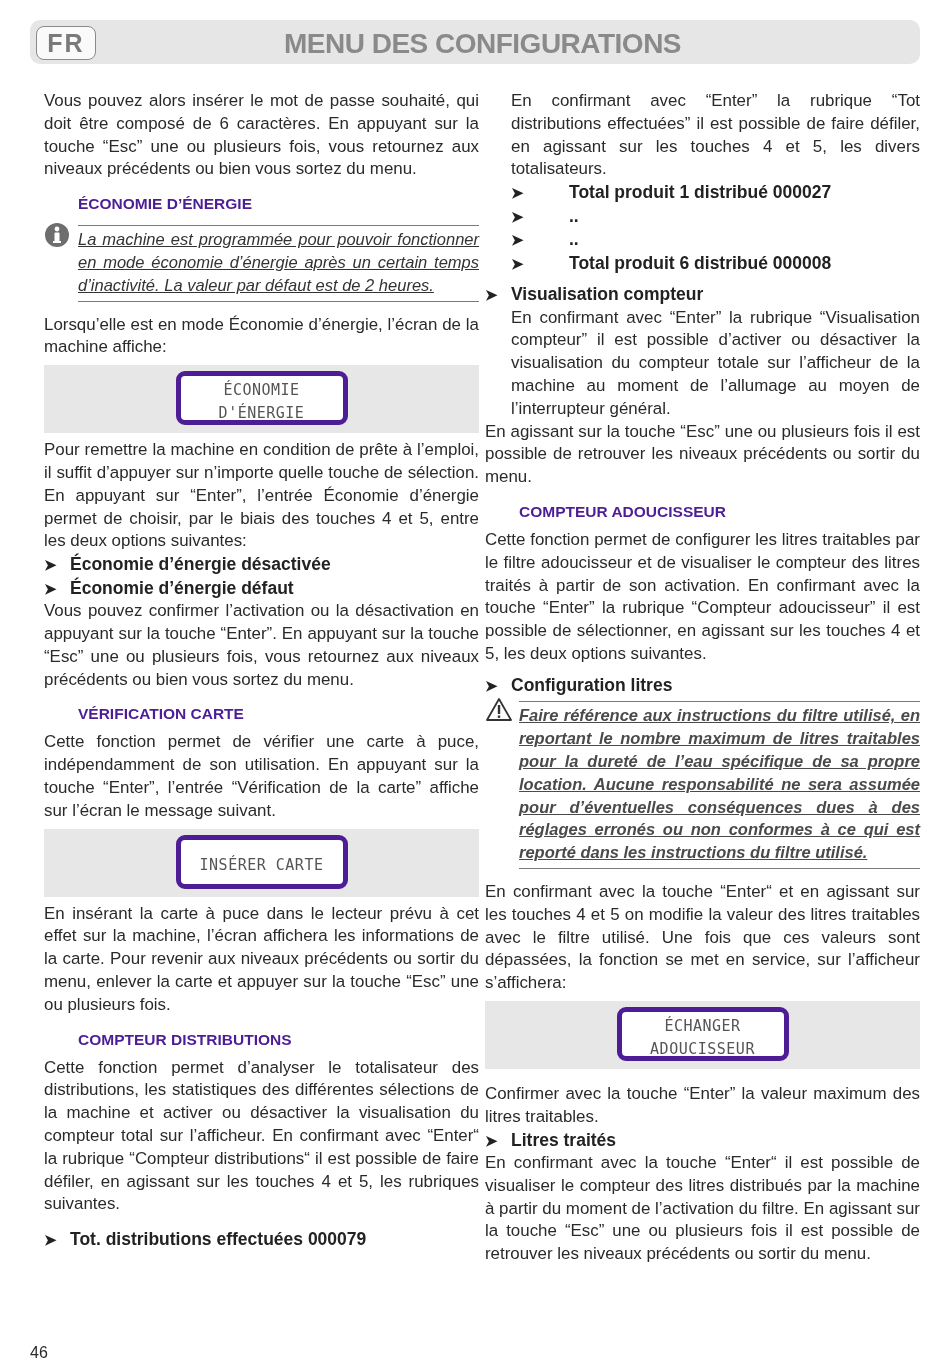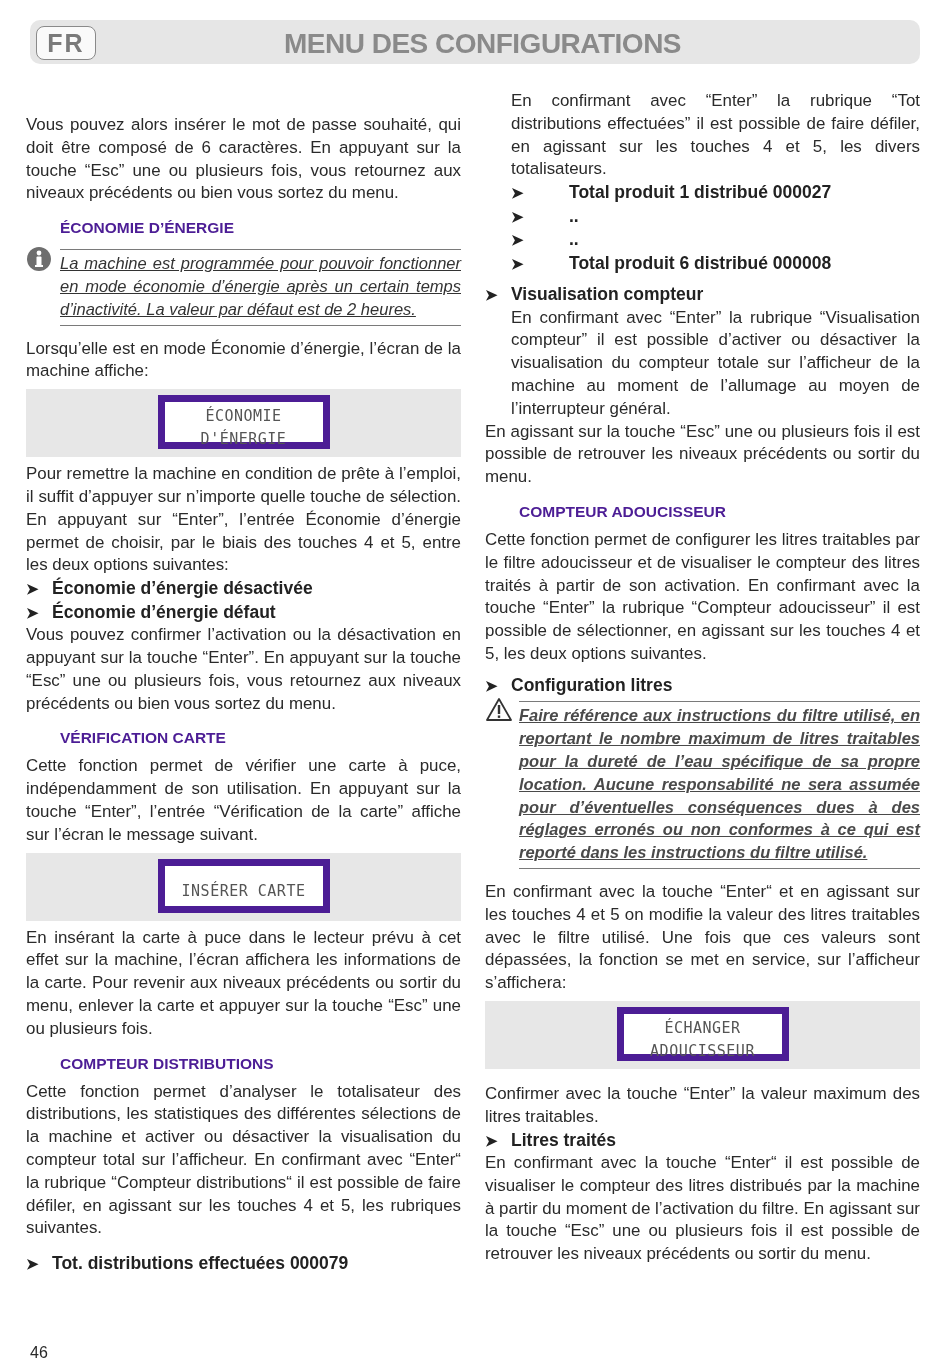--- a/index.html
+++ b/index.html
@@ -17,21 +17,21 @@
     border: 1.5px solid #8a8a8a; border-radius: 8px; background: #fafafa;
     font-family: "Liberation Sans", sans-serif; font-weight: bold; font-size: 25px;
     color: #7a7a7a; text-align: center; line-height: 32px; letter-spacing: 2px;
   }
   .page-title {
     position: absolute; left: 15px; right: 0; top: 0; text-align: center;
     font-family: "Liberation Sans", sans-serif; font-weight: bold; font-size: 28px;
     color: #8a8a8a; line-height: 47px; letter-spacing: -0.5px;
   }
   .col { position: absolute; top: 90px; width: 435px; }
-  .col.left { left: 26px; margin-top: 24px; }
+  .col.left { left: 44px; }
   .col.right { left: 485px; }
 
   p.body {
     margin: 0; font-size: 16.9px; line-height: 22.8px; text-align: justify;
     font-family: "Liberation Sans", sans-serif; color: #2a2a2a;
   }
   .section-title {
     margin: 12px 0 6px 34px; font-family: "Liberation Sans", sans-serif;
     font-weight: bold; font-size: 15.5px; color: #4c1d95; line-height: 22px;
   }
@@ -46,22 +46,22 @@
     text-decoration: underline;
   }
   .note .icon { position: absolute; left: 0; top: 0; }
   .warn .text { font-weight: bold; color: #4a4a4a; font-size: 16.5px; }
 
   .display-band {
     background: #e7e7e7; height: 68px; position: relative; margin: 6px 0 6px 0;
   }
   .lcd {
     position: absolute; left: 50%; transform: translateX(-50%); top: 6px;
-    width: 172px; height: 54px; background: #ffffff; border: 7px solid #4c1d95;
-    border-radius: 0; box-sizing: border-box;
+    width: 172px; height: 54px; background: #ffffff; border: 5px solid #4c1d95;
+    border-radius: 9px; box-sizing: border-box;
     font-family: "DejaVu Sans Mono", monospace; font-size: 15px; color: #555;
     text-align: center; line-height: 23px; padding-top: 3px; letter-spacing: 0.5px;
   }
   .lcd.single { line-height: 50px; padding-top: 0; }
   .bullet {
     display: flex; align-items: baseline; margin: 0;
     font-family: "Liberation Sans", sans-serif; font-weight: bold;
     font-size: 17.5px; line-height: 23.5px; color: #222;
   }
   .bullet .arrow { width: 26px; font-size: 15px; flex: none; }

